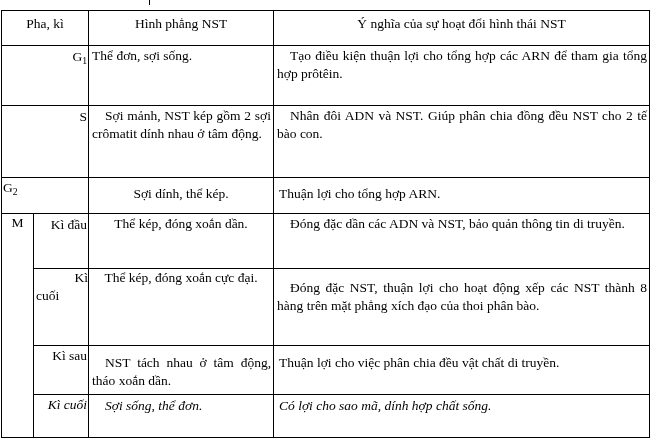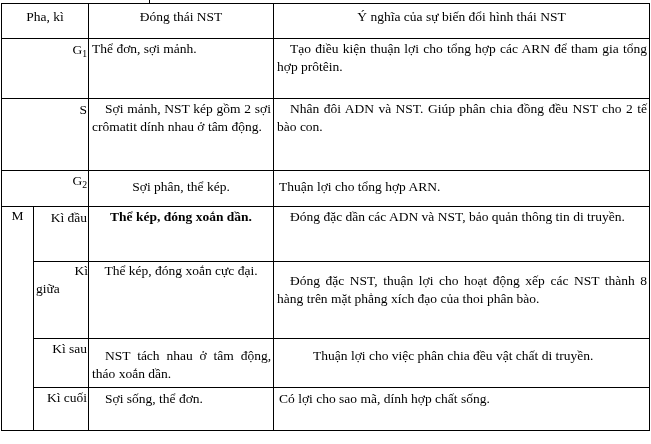--- a/index.html
+++ b/index.html
@@ -20,21 +20,21 @@
   #page {
     position: relative;
     width: 651px;
     height: 444px;
     background: #ffffff;
   }
 
   table.nst {
     position: absolute;
     left: 1px;
-    top: 3px;
+    top: 10px;
     width: 648px;
     border-collapse: collapse;
     table-layout: fixed;
     font-size: 13.5px;
     line-height: 1.33;
   }
 
   table.nst td {
     border: 1px solid #000000;
     padding: 0;
@@ -72,21 +72,21 @@
     text-align: center;
     padding: 7px 4px 4px;
   }
 
   
   .ph-mid {
     text-align: right;
     vertical-align: middle;
   }
   .ph-top {
-    text-align: right;
+    text-align: left;
     vertical-align: top;
   }
   .ph-mid .t, .ph-top .t { display: block; padding: 2px 1px; }
 
   .ph-top .t { padding-top: 1px; }
 
   
   .sub .t {
     display: block;
     text-align: right;
@@ -109,21 +109,21 @@
     top: 0.28em;
   }
 
   
   tr.r-g1 { height: 60px; }
   tr.r-s  { height: 72px; }
   tr.r-g2 { height: 36px; }
   tr.r-kd { height: 55px; }
   tr.r-kg { height: 77px; }
   tr.r-ks { height: 49px; }
-  tr.r-kc { height: 43px; }
+  tr.r-kc { height: 43px; font-style: italic; }
 
   
   .tick {
     position: absolute;
     left: 149px;
     top: 0px;
     width: 1px;
     height: 5px;
     background: #000000;
   }
@@ -142,33 +142,33 @@
       <col class="c-morph">
       <col class="c-mean">
     </colgroup>
     <tbody>
 
       <tr>
         <td class="hdr" colspan="2">
           <span class="t">Pha, kì</span>
         </td>
         <td class="hdr">
-          <span class="t">Đóng thái NST</span>
+          <span class="t">Hình phẳng NST</span>
         </td>
         <td class="hdr">
-          <span class="t">Ý nghĩa của sự biến đổi hình thái NST</span>
+          <span class="t">Ý nghĩa của sự hoạt đổi hình thái NST</span>
         </td>
       </tr>
 
       <tr class="r-g1">
         <td class="ph-mid" colspan="2">
           <span class="t"><span>G</span><sub>1</sub></span>
         </td>
         <td>
-          <span class="cell-txt">Thể đơn, sợi mảnh.</span>
+          <span class="cell-txt">Thể đơn, sợi sống.</span>
         </td>
         <td>
           <span class="cell-txt indent">Tạo điều kiện thuận lợi cho tổng hợp các ARN để tham gia tổng hợp prôtêin.</span>
         </td>
       </tr>
 
       <tr class="r-s">
         <td class="ph-mid" colspan="2">
           <span class="t"><span>S</span><sub></sub></span>
         </td>
@@ -178,64 +178,64 @@
         <td>
           <span class="cell-txt indent">Nhân đôi ADN và NST. Giúp phân chia đồng đều NST cho 2 tế bào con.</span>
         </td>
       </tr>
 
       <tr class="r-g2">
         <td class="ph-top" colspan="2">
           <span class="t"><span>G</span><sub>2</sub></span>
         </td>
         <td>
-          <span class="cell-ctr">Sợi phân, thể kép.</span>
+          <span class="cell-ctr">Sợi dính, thể kép.</span>
         </td>
         <td>
           <span class="cell-txt" style="padding-top:7px;padding-left:5px;">Thuận lợi cho tổng hợp ARN.</span>
         </td>
       </tr>
 
       <tr class="r-kd">
         <td class="m-cell" rowspan="4">
           <span class="t">M</span>
         </td>
         <td class="sub sub-mid">
           <span class="t">Kì đầu</span>
         </td>
         <td>
-          <span class="cell-ctr" style="padding-top:1px;font-weight:bold;">Thể kép, đóng xoắn dần.</span>
+          <span class="cell-ctr" style="padding-top:1px;">Thể kép, đóng xoắn dần.</span>
         </td>
         <td>
           <span class="cell-txt indent">Đóng đặc dần các ADN và NST, bảo quản thông tin di truyền.</span>
         </td>
       </tr>
 
       <tr class="r-kg">
         <td class="sub sub-mid">
           <span class="t" style="padding:0;">Kì</span>
-          <span class="t" style="padding:0;text-align:left;padding-left:2px;">giữa</span>
+          <span class="t" style="padding:0;text-align:left;padding-left:2px;">cuối</span>
         </td>
         <td>
           <span class="cell-ctr" style="padding-top:0px;">Thể kép, đóng xoắn cực đại.</span>
         </td>
         <td>
           <span class="cell-txt indent" style="padding-top:10px;">Đóng đặc NST, thuận lợi cho hoạt động xếp các NST thành 8 hàng trên mặt phẳng xích đạo của thoi phân bào.</span>
         </td>
       </tr>
 
       <tr class="r-ks">
         <td class="sub sub-top">
           <span class="t" style="padding-top:1px;">Kì sau</span>
         </td>
         <td>
           <span class="cell-txt indent" style="padding-top:8px;">NST tách nhau ở tâm động, tháo xoắn dần.</span>
         </td>
         <td>
-          <span class="cell-txt" style="padding-top:8px;padding-left:5px;margin-left:34px;">Thuận lợi cho việc phân chia đều vật chất di truyền.</span>
+          <span class="cell-txt" style="padding-top:8px;padding-left:5px;">Thuận lợi cho việc phân chia đều vật chất di truyền.</span>
         </td>
       </tr>
 
       <tr class="r-kc">
         <td class="sub sub-top">
           <span class="t" style="padding-top:1px;">Kì cuối</span>
         </td>
         <td>
           <span class="cell-txt indent" style="padding-top:2px;">Sợi sống, thể đơn.</span>
         </td>

